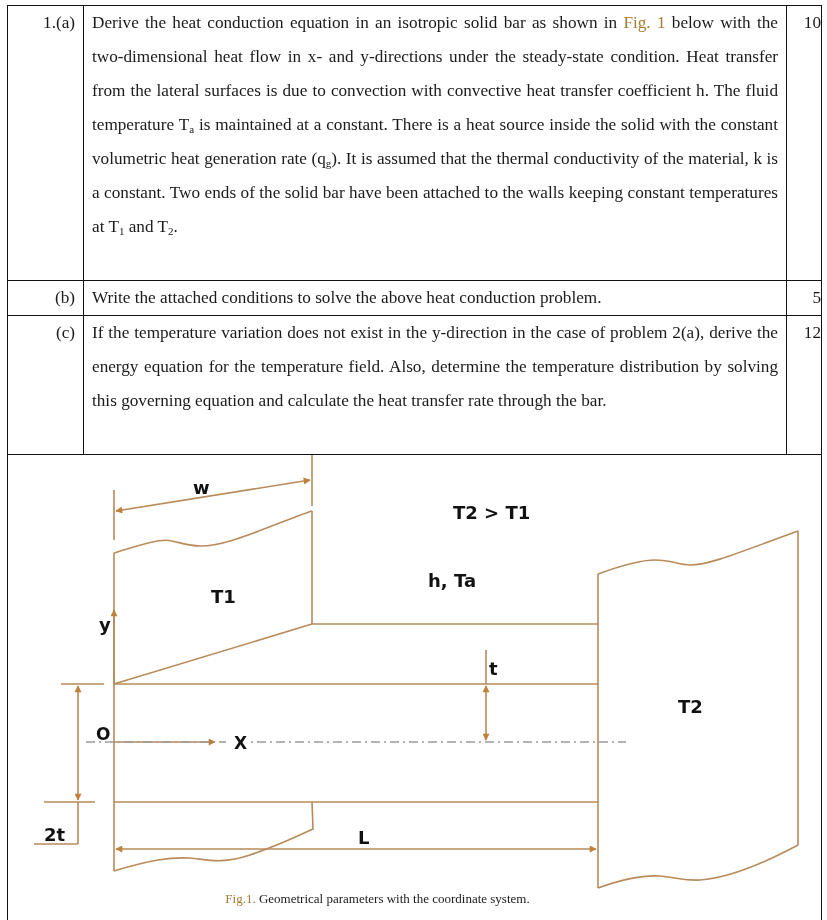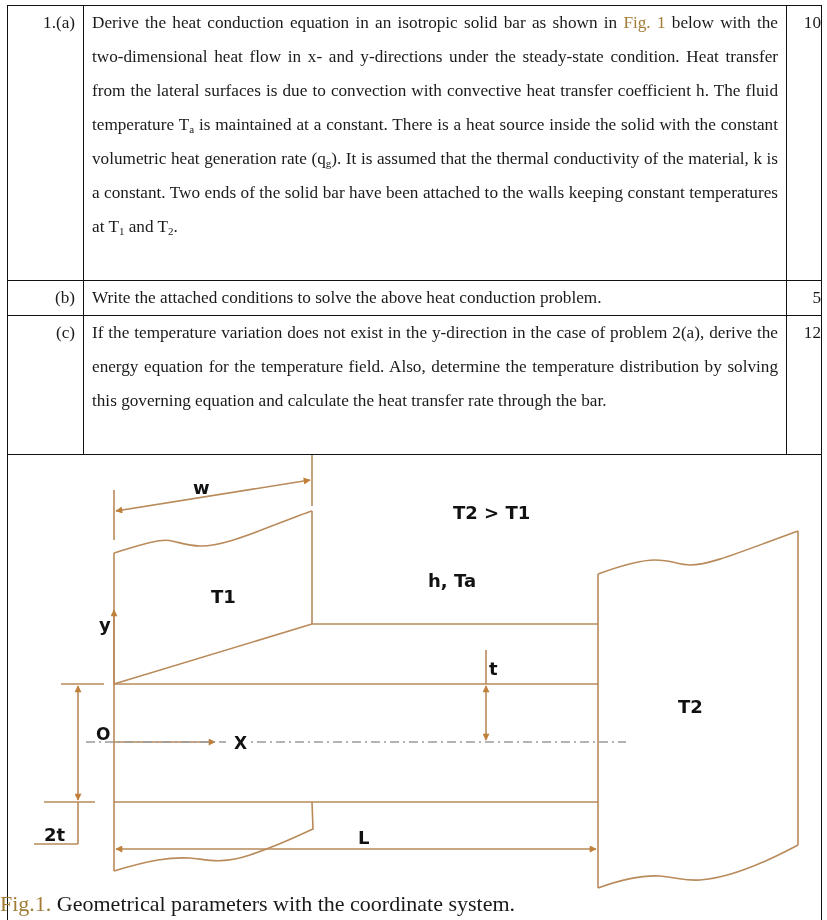--- a/index.html
+++ b/index.html
@@ -9,21 +9,21 @@
   .q-table td { border:1.5px solid #111; vertical-align:top; font-size:17.2px; line-height:34px; }
   .c-num { width:67px; text-align:right; padding:0 8px 0 0; }
   .c-text { width:686px; padding:0 8px 0 8px; text-align:justify; }
   .c-marks { text-align:right; padding:0; }
   .fig-link { color:#a27c35;margin-top:7px; }
   sub { font-size:11px; vertical-align:-3px; line-height:0; }
   .figure-box { position:absolute; left:7px; top:452px; width:813px; height:470px;
                 border-left:1.5px solid #111; border-right:1.5px solid #111; }
   svg.diagram { position:absolute; left:0; top:0; }
   .lbl { font-family:"DejaVu Sans", "Liberation Sans", sans-serif; font-weight:bold; fill:#111; }
-  .caption { position:absolute; left:0; width:755px; top:891px; font-size:22px; }
+  .caption { position:absolute; left:0; width:755px; top:891px; text-align:center; font-size:13px; }
   .caption .fig-link { color:#a27c35; }
 </style>
 </head>
 <body>
 
 <table class="q-table">
   <tbody>
       <tr style="height:275px;">
     <td class="c-num">1.(a)</td>
     <td class="c-text"><span>Derive the heat conduction equation in an isotropic solid bar as shown in </span><span class="fig-link">Fig. 1</span><span> below with the two-dimensional heat flow in x- and y-directions under the steady-state condition. Heat transfer from the lateral surfaces is due to convection with convective heat transfer coefficient h. The fluid temperature T</span><sub>a</sub><span> is maintained at a constant. There is a heat source inside the solid with the constant volumetric heat generation rate (q</span><sub>g</sub><span>). It is assumed that the thermal conductivity of the material, k is a constant. Two ends of the solid bar have been attached to the walls keeping constant temperatures at T</span><sub>1</sub><span> and T</span><sub>2</sub><span>.</span></td>

